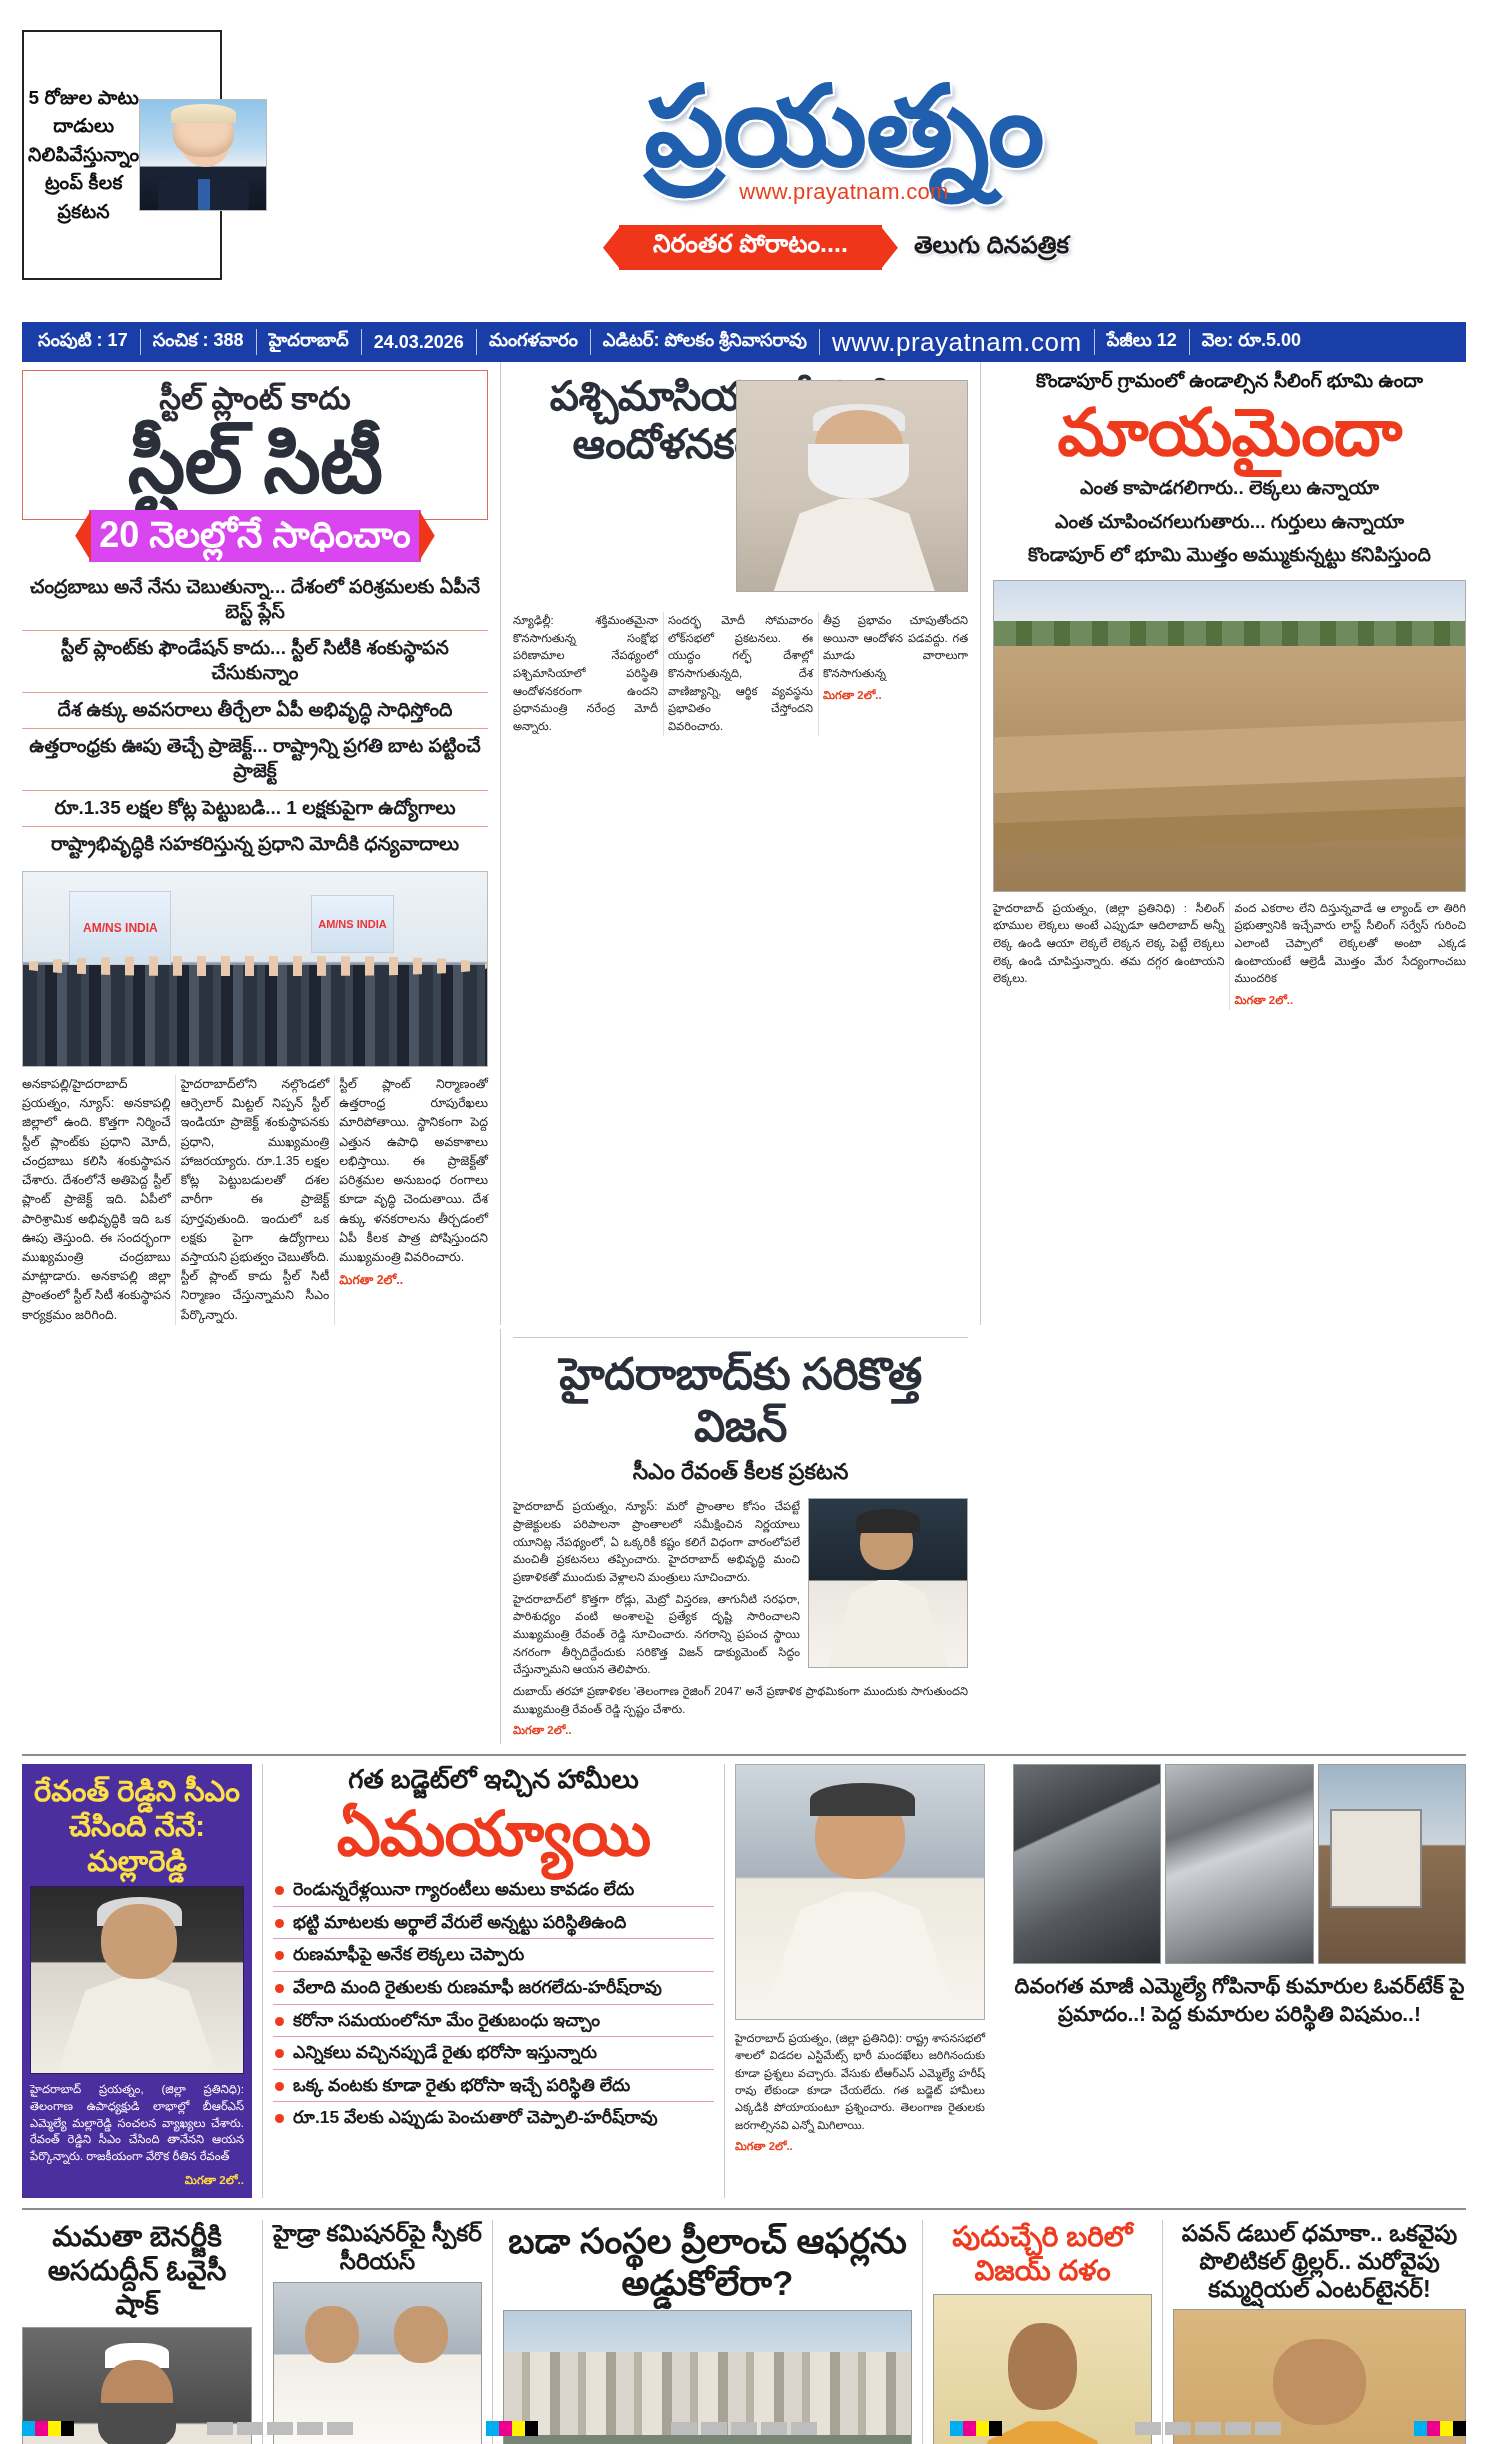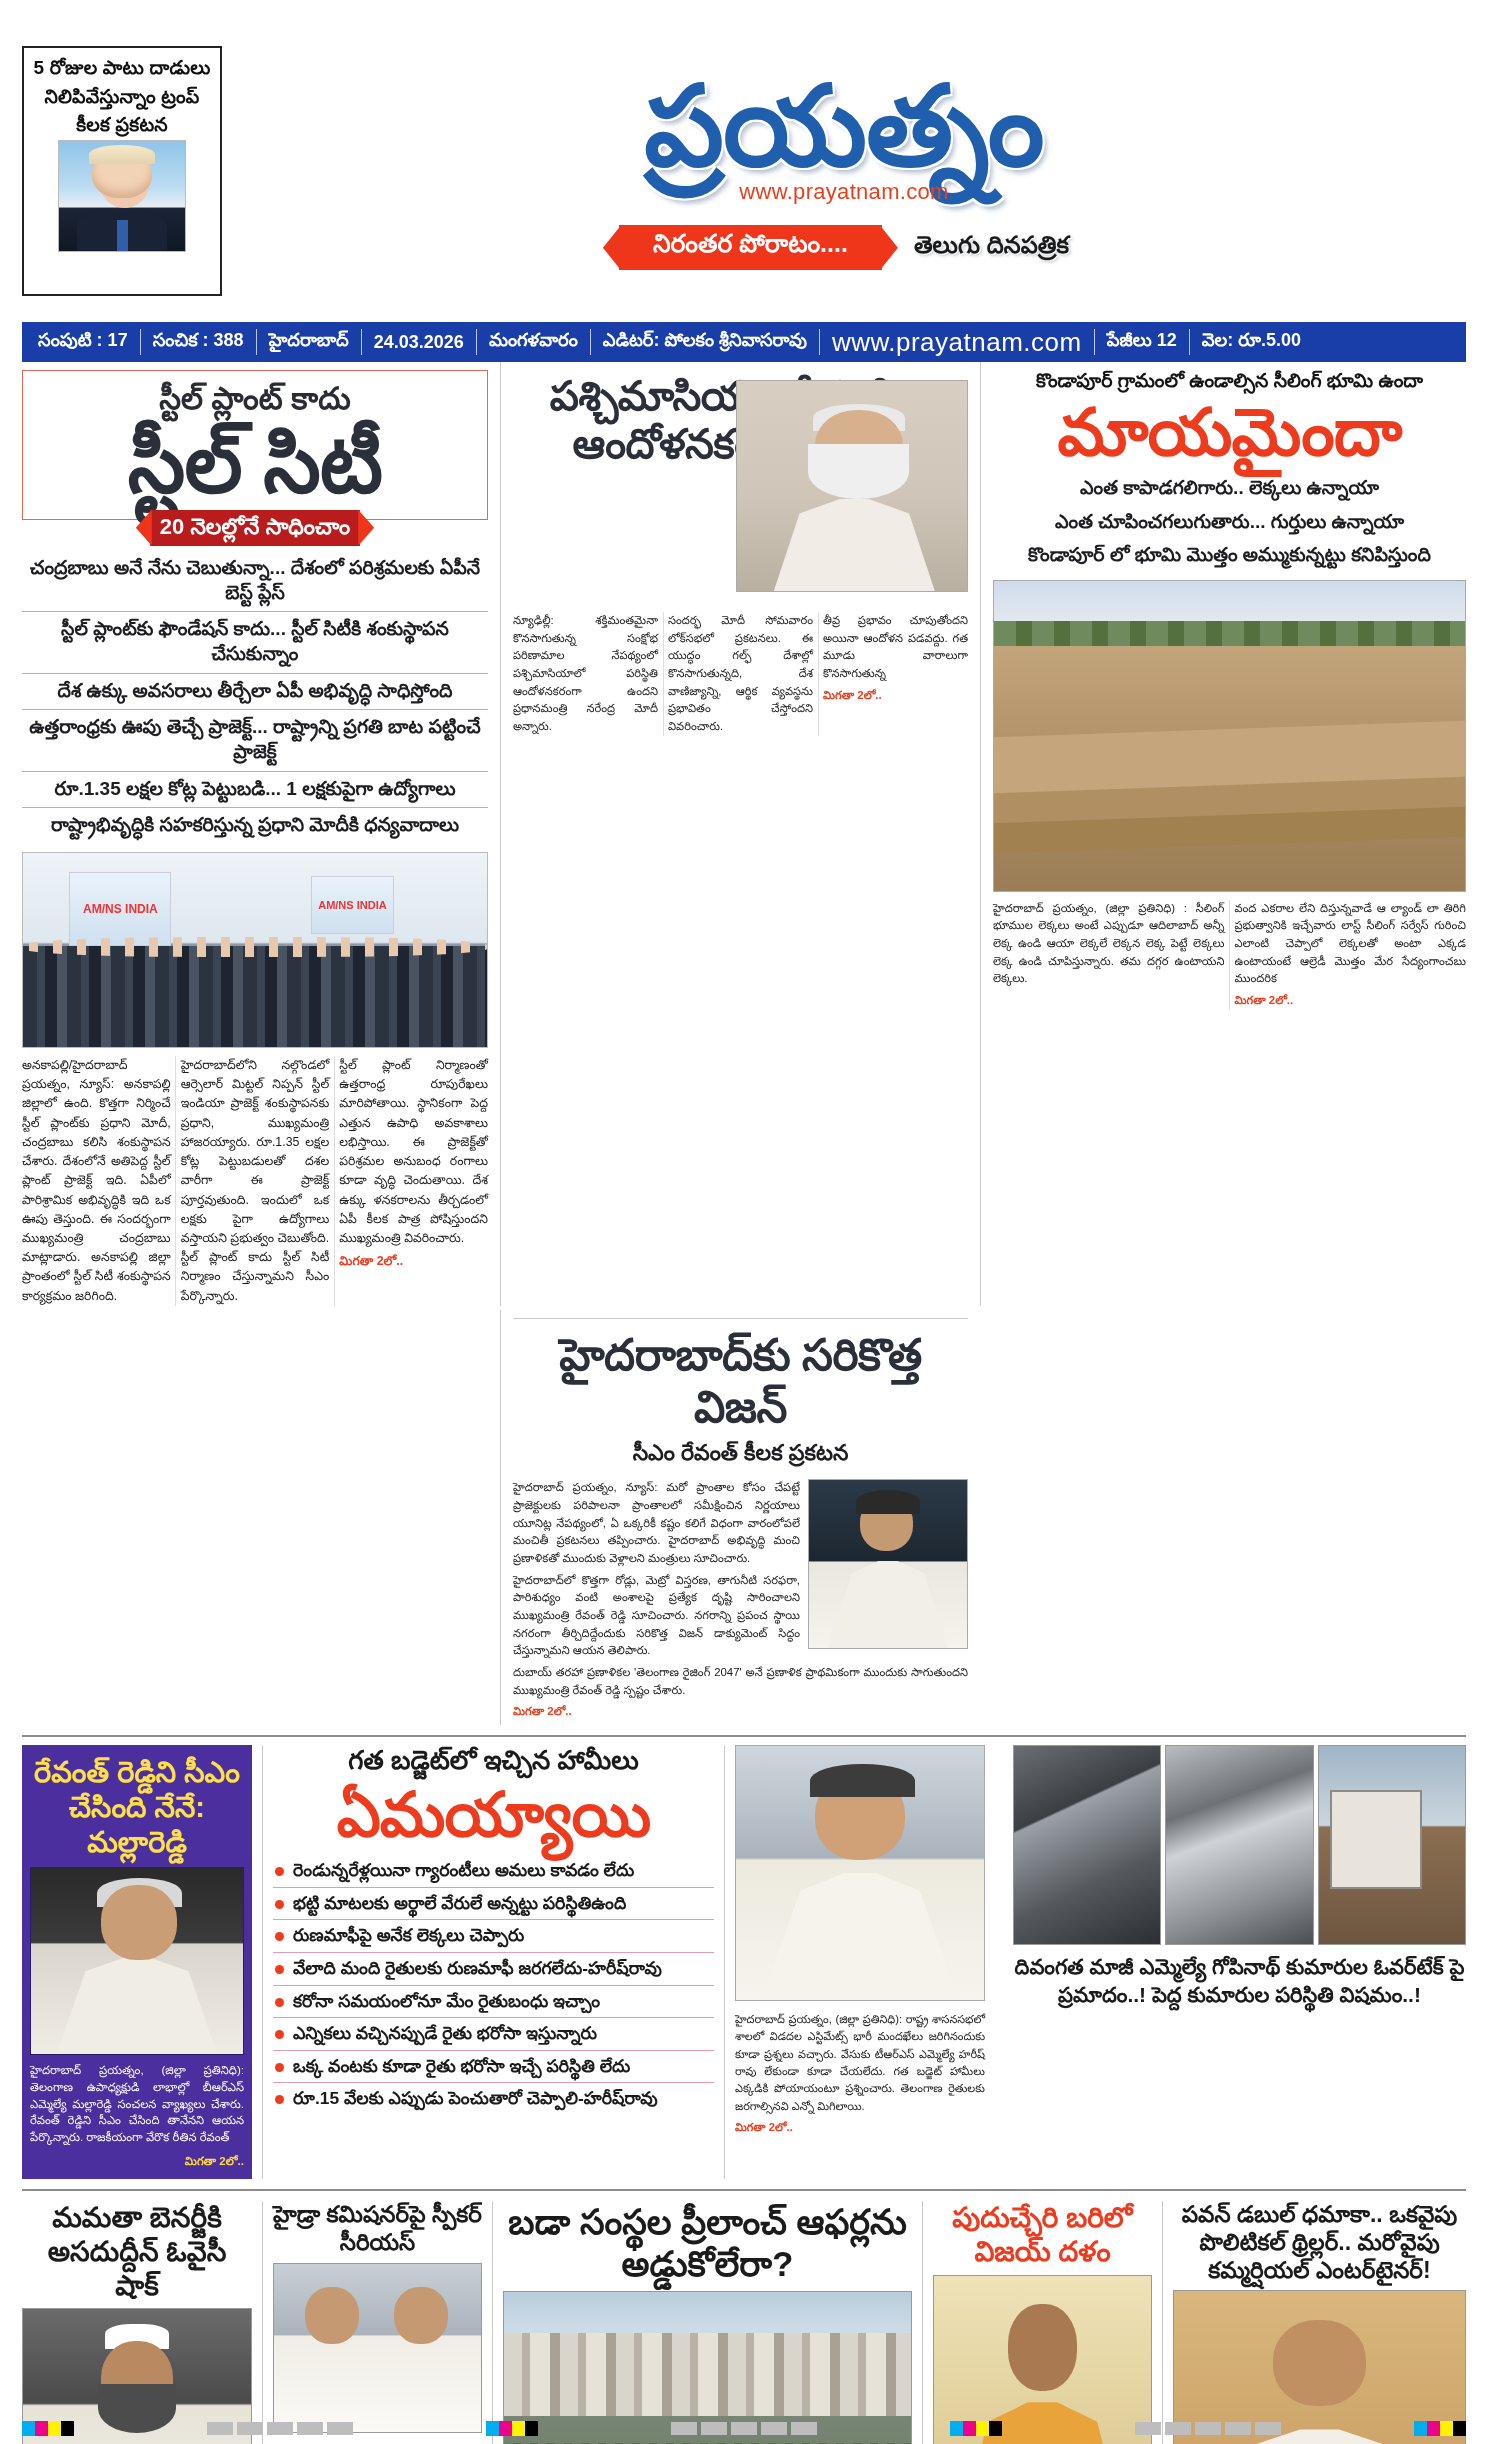--- a/index.html
+++ b/index.html
@@ -22,24 +22,24 @@
   .masthead {
     display: flex;
     align-items: stretch;
     padding: 18px 22px 4px 22px;
     height: 318px;
   }
   .mast-left {
     width: 200px;
     border: 2px solid #222;
     display: flex;
-    flex-direction: column;
+    flex-direction: row;
     align-items: center;
     padding: 6px 4px;
-    margin-top: 28px;
+    margin-top: 12px;
     height: 250px;
   }
   .mast-left-text {
     font-size: 19px;
     line-height: 1.5;
     text-align: center;
     font-weight: 700;
     color: #111;
     letter-spacing: .2px;
   }
@@ -214,23 +214,23 @@
   }
   .lead-head {
     font-size: 82px;
     font-weight: 800;
     color: #2b2f3a;
     line-height: 1.1;
     letter-spacing: -1px;
     margin: 2px 0 6px 0;
   }
   .lead-ribbon {
-    background: #b91c1c;
+    background: #d946ef;
     color: #fff;
-    font-size: 22px;
+    font-size: 36px;
     font-weight: 700;
     padding: 4px 10px 7px 10px;
     margin: 16px 14px;
     position: relative;
   }
   .lead-ribbon::before,
   .lead-ribbon::after {
     content: "";
     position: absolute; top: 0; width: 16px; height: 100%;
     background: #f0361a;

